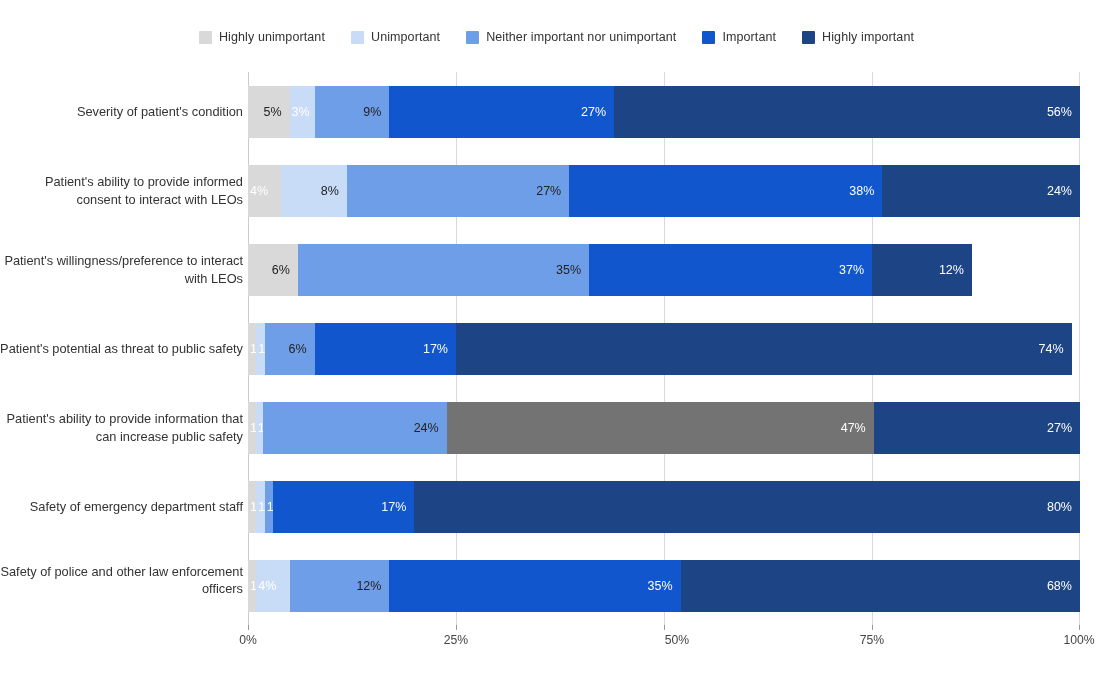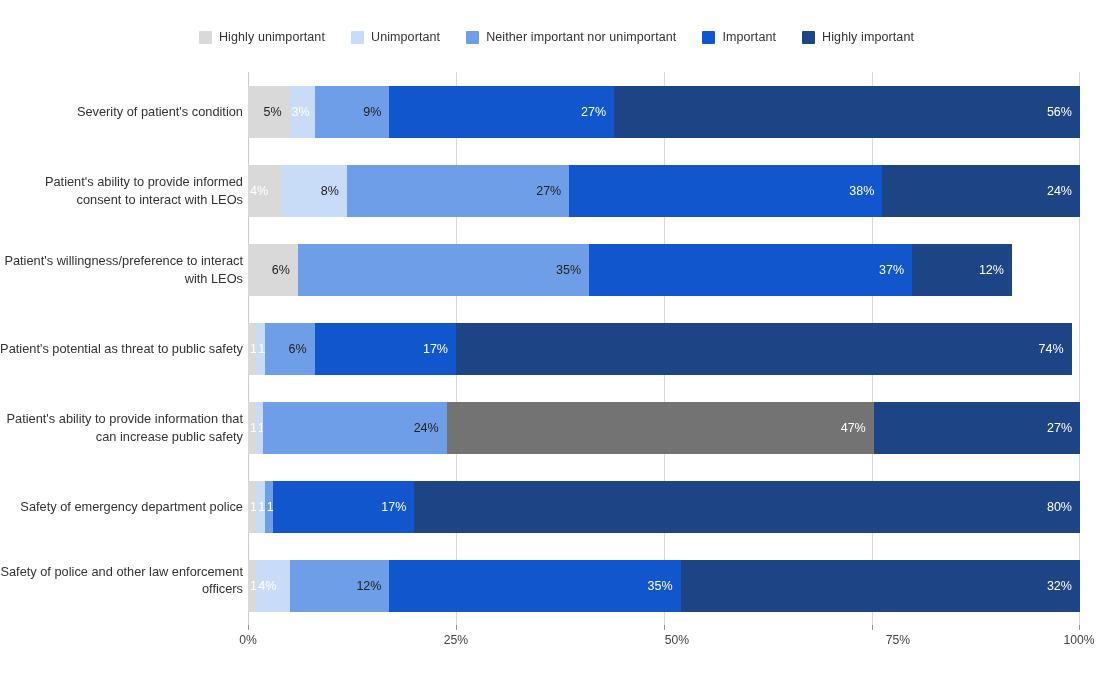--- a/index.html
+++ b/index.html
@@ -179,21 +179,21 @@
         <span class="legend-label">Highly important</span>
       </div>
     </div>
 
   <div class="cat-labels" id="cat-labels">
       <div class="cat-label" style="top: 13.5px;">Severity of patient's condition</div>
       <div class="cat-label" style="top: 92.5px;">Patient's ability to provide informed consent to interact with LEOs</div>
       <div class="cat-label" style="top: 171.5px;">Patient's willingness/preference to interact with LEOs</div>
       <div class="cat-label" style="top: 250.5px;">Patient's potential as threat to public safety</div>
       <div class="cat-label" style="top: 329.5px;">Patient's ability to provide information that can increase public safety</div>
-      <div class="cat-label" style="top: 408.5px;">Safety of emergency department police</div>
+      <div class="cat-label" style="top: 408.5px;">Safety of emergency department staff</div>
       <div class="cat-label" style="top: 482px;">Safety of police and other law enforcement officers</div>
     </div>
 
   <div class="plot">
     <div class="gridlines" id="gridlines">
         <div class="gridline axis0" style="left: 0px;"></div>
         <div class="gridline" style="left: 208px;"></div>
         <div class="gridline" style="left: 416px;"></div>
         <div class="gridline" style="left: 624px;"></div>
         <div class="gridline" style="left: 831px;"></div>
@@ -233,21 +233,21 @@
             <span class="seg-label light">24%</span>
           </div>
         </div>
         <div class="row" style="top: 171.5px;">
           <div class="seg" style="width: 49.92px; background: rgb(217, 217, 217);">
             <span class="seg-label dark">6%</span>
           </div>
           <div class="seg" style="width: 291.2px; background: rgb(111, 158, 232);">
             <span class="seg-label dark">35%</span>
           </div>
-          <div class="seg" style="width: 323px; background: rgb(17, 86, 204);">
+          <div class="seg" style="width: 283px; background: rgb(17, 86, 204);">
             <span class="seg-label light">37%</span>
           </div>
           <div class="seg" style="width: 99.84px; background: rgb(29, 68, 132);">
             <span class="seg-label light">12%</span>
           </div>
         </div>
         <div class="row" style="top: 250.5px;">
           <div class="seg" style="width: 8.32px; background: rgb(217, 217, 217);">
             <span class="seg-label light" style="right: auto; left: 2px; color: rgb(255, 255, 255);">1%</span>
           </div>
@@ -305,32 +305,32 @@
           <div class="seg" style="width: 33.28px; background: rgb(201, 220, 247);">
             <span class="seg-label light" style="right: auto; left: 2px; color: rgb(255, 255, 255);">4%</span>
           </div>
           <div class="seg" style="width: 99.84px; background: rgb(111, 158, 232);">
             <span class="seg-label dark">12%</span>
           </div>
           <div class="seg" style="width: 291.2px; background: rgb(17, 86, 204);">
             <span class="seg-label light">35%</span>
           </div>
           <div class="seg" style="width: 399.36px; background: rgb(29, 68, 132);">
-            <span class="seg-label light">32%</span>
+            <span class="seg-label light">68%</span>
           </div>
         </div>
       </div>
   </div>
 
   <div class="xaxis" id="xaxis">
       <div class="xtick" style="left: 0px;"></div>
       <div class="xtick-label" style="left: 0px;">0%</div>
       <div class="xtick" style="left: 208px;"></div>
       <div class="xtick-label" style="left: 208px;">25%</div>
       <div class="xtick" style="left: 416px;"></div>
       <div class="xtick-label" style="left: 423px; margin-left: 6px;">50%</div>
       <div class="xtick" style="left: 624px;"></div>
-      <div class="xtick-label" style="left: 650px;">75%</div>
+      <div class="xtick-label" style="left: 624px;">75%</div>
       <div class="xtick" style="left: 831px;"></div>
       <div class="xtick-label" style="left: 831px;">100%</div>
     </div>
 
 </div>
 
 </body></html>

